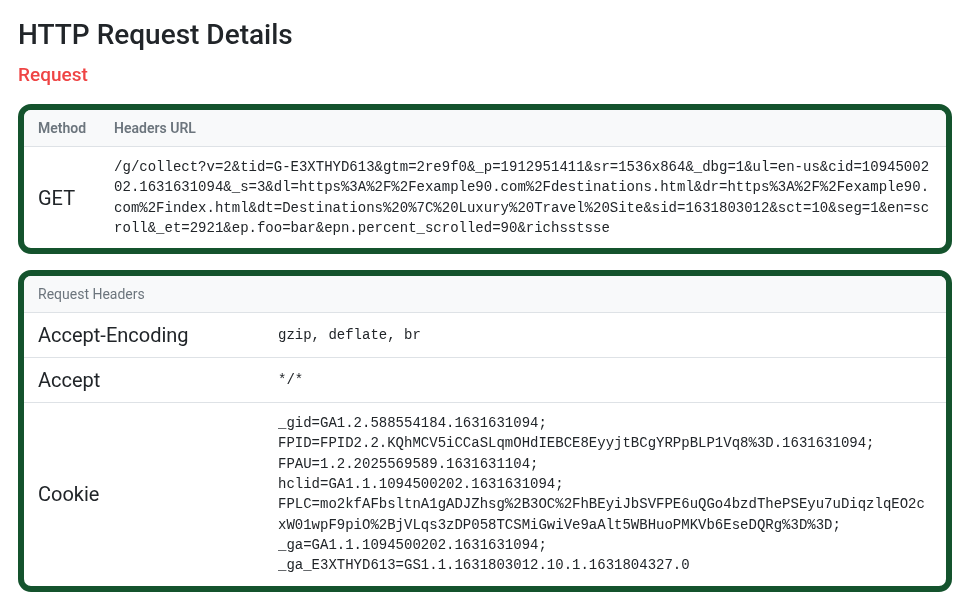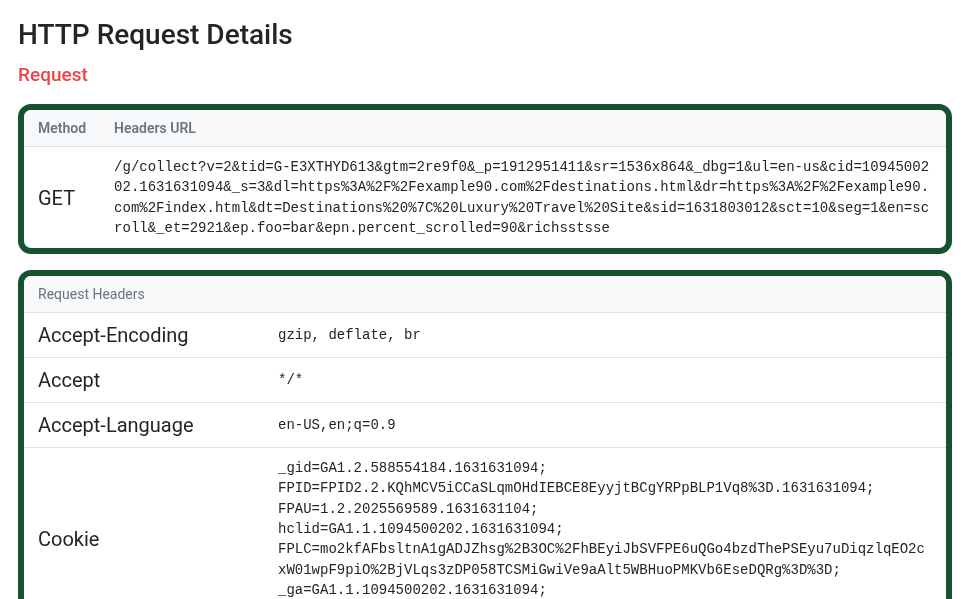--- a/index.html
+++ b/index.html
@@ -110,24 +110,20 @@
     <tbody id="headers-body">
     <tr>
           <td class="col-header-name">Accept-Encoding</td>
           <td class="monospace">gzip, deflate, br</td>
         </tr>
         <tr>
           <td class="col-header-name">Accept</td>
           <td class="monospace">*/*</td>
         </tr>
         <tr>
-          <td class="col-header-name">Accept-Language</td>
-          <td class="monospace">en-US,en;q=0.9</td>
-        </tr>
-        <tr>
           <td class="col-header-name">Cookie</td>
           <td class="monospace">_gid=GA1.2.588554184.1631631094;
 FPID=FPID2.2.KQhMCV5iCCaSLqmOHdIEBCE8EyyjtBCgYRPpBLP1Vq8%3D.1631631094;
 FPAU=1.2.2025569589.1631631104;
 hclid=GA1.1.1094500202.1631631094;
 FPLC=mo2kfAFbsltnA1gADJZhsg%2B3OC%2FhBEyiJbSVFPE6uQGo4bzdThePSEyu7uDiqzlqEO2cxW01wpF9piO%2BjVLqs3zDP058TCSMiGwiVe9aAlt5WBHuoPMKVb6EseDQRg%3D%3D;
 _ga=GA1.1.1094500202.1631631094;
 _ga_E3XTHYD613=GS1.1.1631803012.10.1.1631804327.0</td>
         </tr>
       </tbody>

